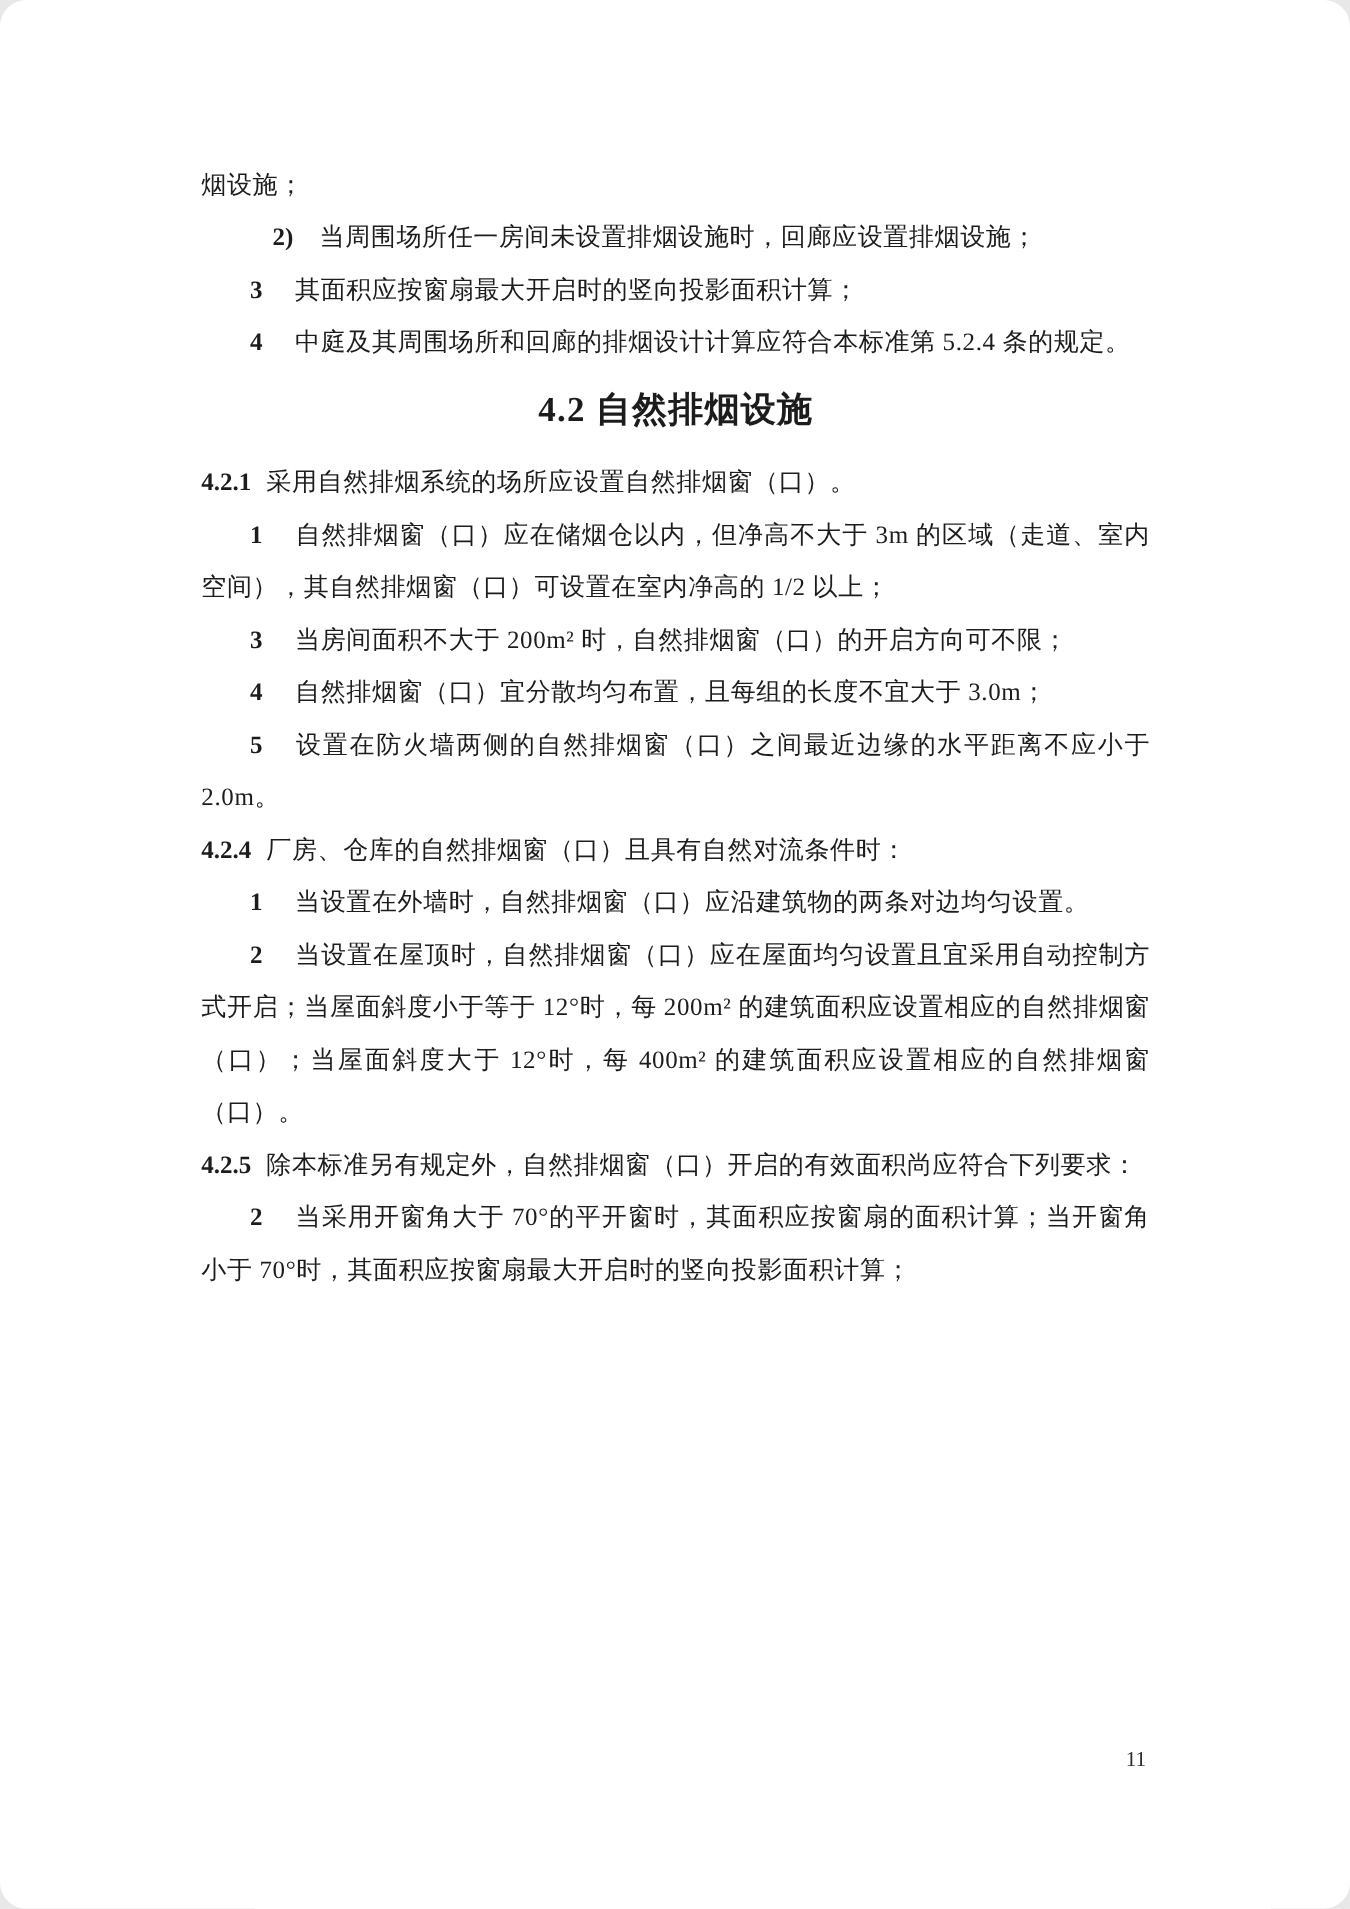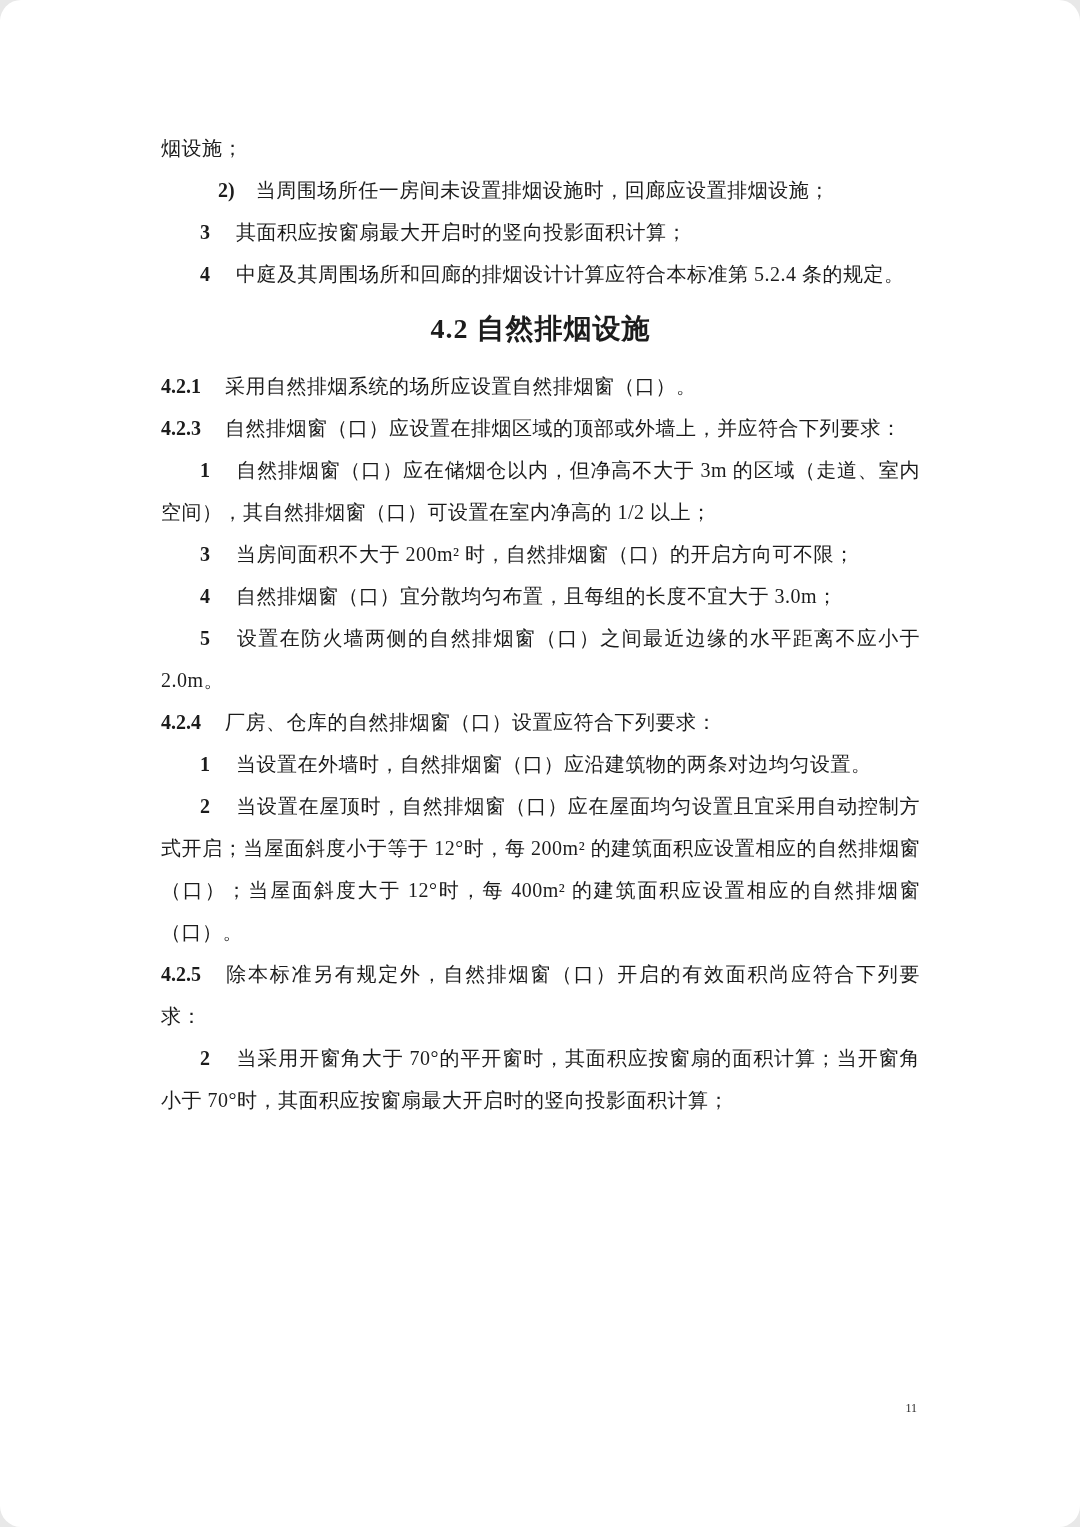--- a/index.html
+++ b/index.html
@@ -35,38 +35,38 @@
   
   .p-flush   { text-indent: 0; }
   .p-item    { text-indent: 39px; }
   .p-subitem { text-indent: 57px; }
   .p-clause  { text-indent: 0; }
 
   .num {
     font-weight: bold;
     letter-spacing: 0;
   }
-  .num-clause  { margin-right: 24px; }
+  .num-clause  { margin-right: 12px; }
   .num-item    { margin-right: 26px; }
   .num-subitem { margin-right: 21px; }
 
   .section-heading {
     text-align: center;
     text-indent: 0 !important;
     font-weight: bold;
     font-size: 28px;
     line-height: 44px;
     margin: 12px 0 14px 0 !important;
     letter-spacing: 1px;
   }
   .page-number {
     position: absolute;
     top: 1396px;
     right: 163px;
-    font-size: 12px;
+    font-size: 17px;
     line-height: 24px;
     color: #2a2a2a;
   }
 </style>
 </head>
 <body>
 
 <div class="page">
   <div class="content">
 
@@ -77,32 +77,31 @@
 
     <p class="p-item"><span class="num num-item">3</span><span>其面积应按窗扇最大开启时的竖向投影面积计算；</span></p>
 
     <p class="p-item"><span class="num num-item">4</span><span>中庭及其周围场所和回廊的排烟设计计算应符合本标准第 5.2.4 条的规定。</span></p>
 
     <p class="section-heading">4.2 自然排烟设施</p>
 
     <p class="p-clause"><span class="num num-clause">4.2.1</span><span>采用自然排烟系统的场所应设置自然排烟窗（口）。</span></p>
 
 
-    <p class="p-clause"><span class="num num-clause">4.2.3</span><span>自然排烟窗（口）应设置在排烟区域的顶部或外墙上，并应符合下列要求：</span></p>
 
     <p class="p-item"><span class="num num-item">1</span><span>自然排烟窗（口）应在储烟仓以内，但净高不大于 3m 的区域（走道、室内空间），其自然排烟窗（口）可设置在室内净高的 1/2 以上；</span></p>
 
 
     <p class="p-item"><span class="num num-item">3</span><span>当房间面积不大于 200m² 时，自然排烟窗（口）的开启方向可不限；</span></p>
 
     <p class="p-item"><span class="num num-item">4</span><span>自然排烟窗（口）宜分散均匀布置，且每组的长度不宜大于 3.0m；</span></p>
 
     <p class="p-item"><span class="num num-item">5</span><span>设置在防火墙两侧的自然排烟窗（口）之间最近边缘的水平距离不应小于 2.0m。</span></p>
 
-    <p class="p-clause"><span class="num num-clause">4.2.4</span><span>厂房、仓库的自然排烟窗（口）设置应符合下列要求：</span></p>
+    <p class="p-clause"><span class="num num-clause">4.2.4</span><span>厂房、仓库的自然排烟窗（口）且具有自然对流条件时：</span></p>
 
     <p class="p-item"><span class="num num-item">1</span><span>当设置在外墙时，自然排烟窗（口）应沿建筑物的两条对边均匀设置。</span></p>
 
     <p class="p-item"><span class="num num-item">2</span><span>当设置在屋顶时，自然排烟窗（口）应在屋面均匀设置且宜采用自动控制方式开启；当屋面斜度小于等于 12°时，每 200m² 的建筑面积应设置相应的自然排烟窗（口）；当屋面斜度大于 12°时，每 400m² 的建筑面积应设置相应的自然排烟窗（口）。</span></p>
 
     <p class="p-clause"><span class="num num-clause">4.2.5</span><span>除本标准另有规定外，自然排烟窗（口）开启的有效面积尚应符合下列要求：</span></p>
 
 
     <p class="p-item"><span class="num num-item">2</span><span>当采用开窗角大于 70°的平开窗时，其面积应按窗扇的面积计算；当开窗角小于 70°时，其面积应按窗扇最大开启时的竖向投影面积计算；</span></p>
 

